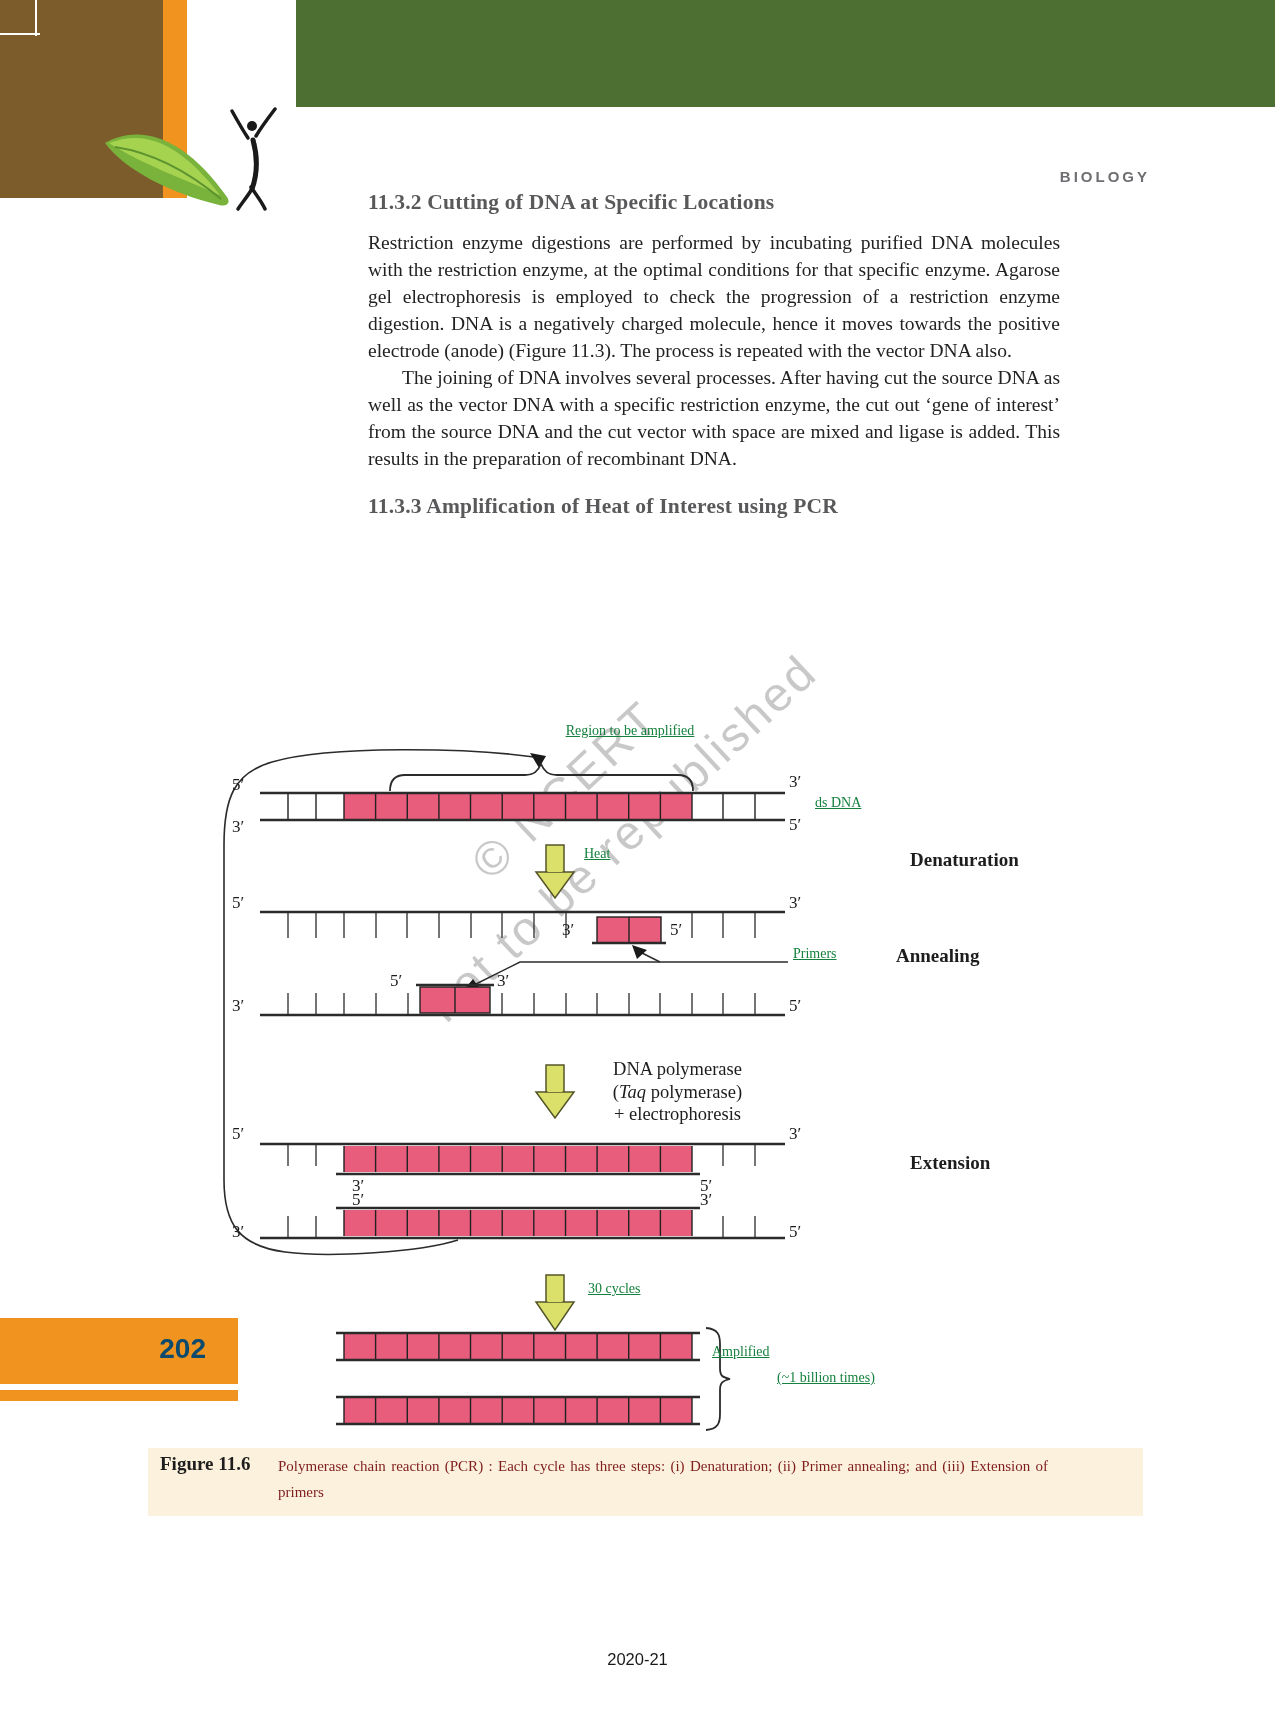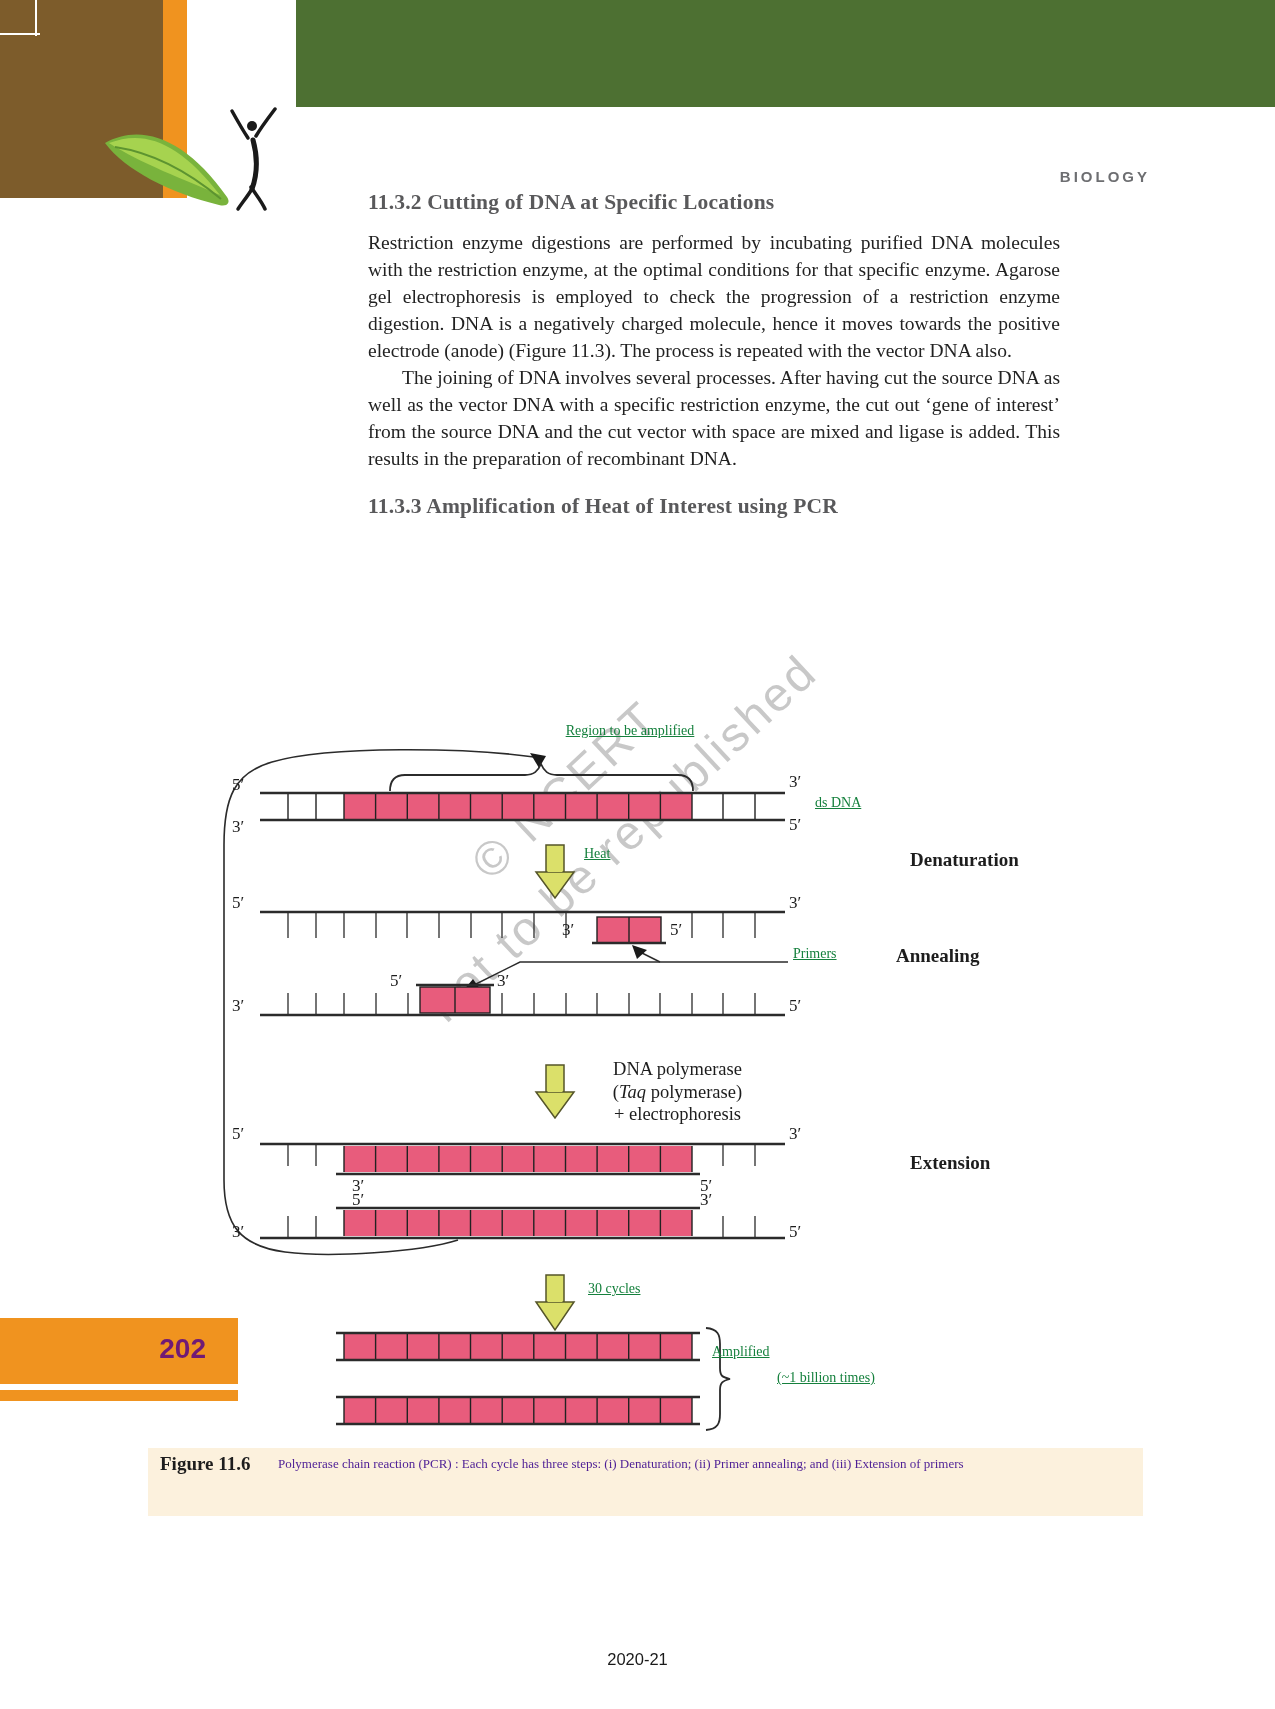--- a/index.html
+++ b/index.html
@@ -26,26 +26,26 @@
   .prime{position:absolute;font-size:17px;color:#1d1d1d;z-index:3;white-space:nowrap;}
   .polyblock{position:absolute;left:575px;top:1058px;width:205px;text-align:center;
              font-size:18.5px;line-height:22.5px;color:#1d1d1d;z-index:3;}
   .wmark{position:absolute;z-index:1;font-family:"Liberation Sans",sans-serif;
          color:rgba(125,125,125,0.42);white-space:nowrap;letter-spacing:3px;
          transform:translate(-50%,-50%) rotate(-43deg);font-size:48px;}
   #diagram-svg{position:absolute;left:0;top:640px;z-index:2;}
   
   .pagebox{position:absolute;left:0;top:1318px;width:238px;height:66px;background:#f0931f;z-index:4;}
   .pagebox span{position:absolute;right:32px;top:15px;font-family:"Liberation Sans",sans-serif;
-                font-size:28px;font-weight:bold;color:#701a75;}
+                font-size:28px;font-weight:bold;color:#0c4a6e;}
   .pagestripe{position:absolute;left:0;top:1390px;width:238px;height:11px;background:#f0931f;z-index:4;}
   .captionband{position:absolute;left:148px;top:1448px;width:995px;height:68px;background:#fcf1dd;
                z-index:3;display:flex;align-items:flex-start;padding-top:5px;box-sizing:border-box;}
   .figlabel{font-size:19px;font-weight:bold;color:#1d1d1d;margin-left:12px;width:118px;flex:none;}
-  .figcaption{font-size:13px;line-height:21px;color:#4c1d95;width:770px;text-align:justify;}
+  .figcaption{font-size:15px;line-height:26px;color:#7f1d1d;width:770px;text-align:justify;}
   .footer{position:absolute;left:0;top:1650px;width:1275px;text-align:center;
           font-family:"Liberation Sans",sans-serif;font-size:16.5px;color:#1a1a1a;z-index:3;}
 </style>
 </head>
 <body>
 
 <div id="page">
 
   <div class="greenbar"></div>
   <div class="brownbox"></div>

